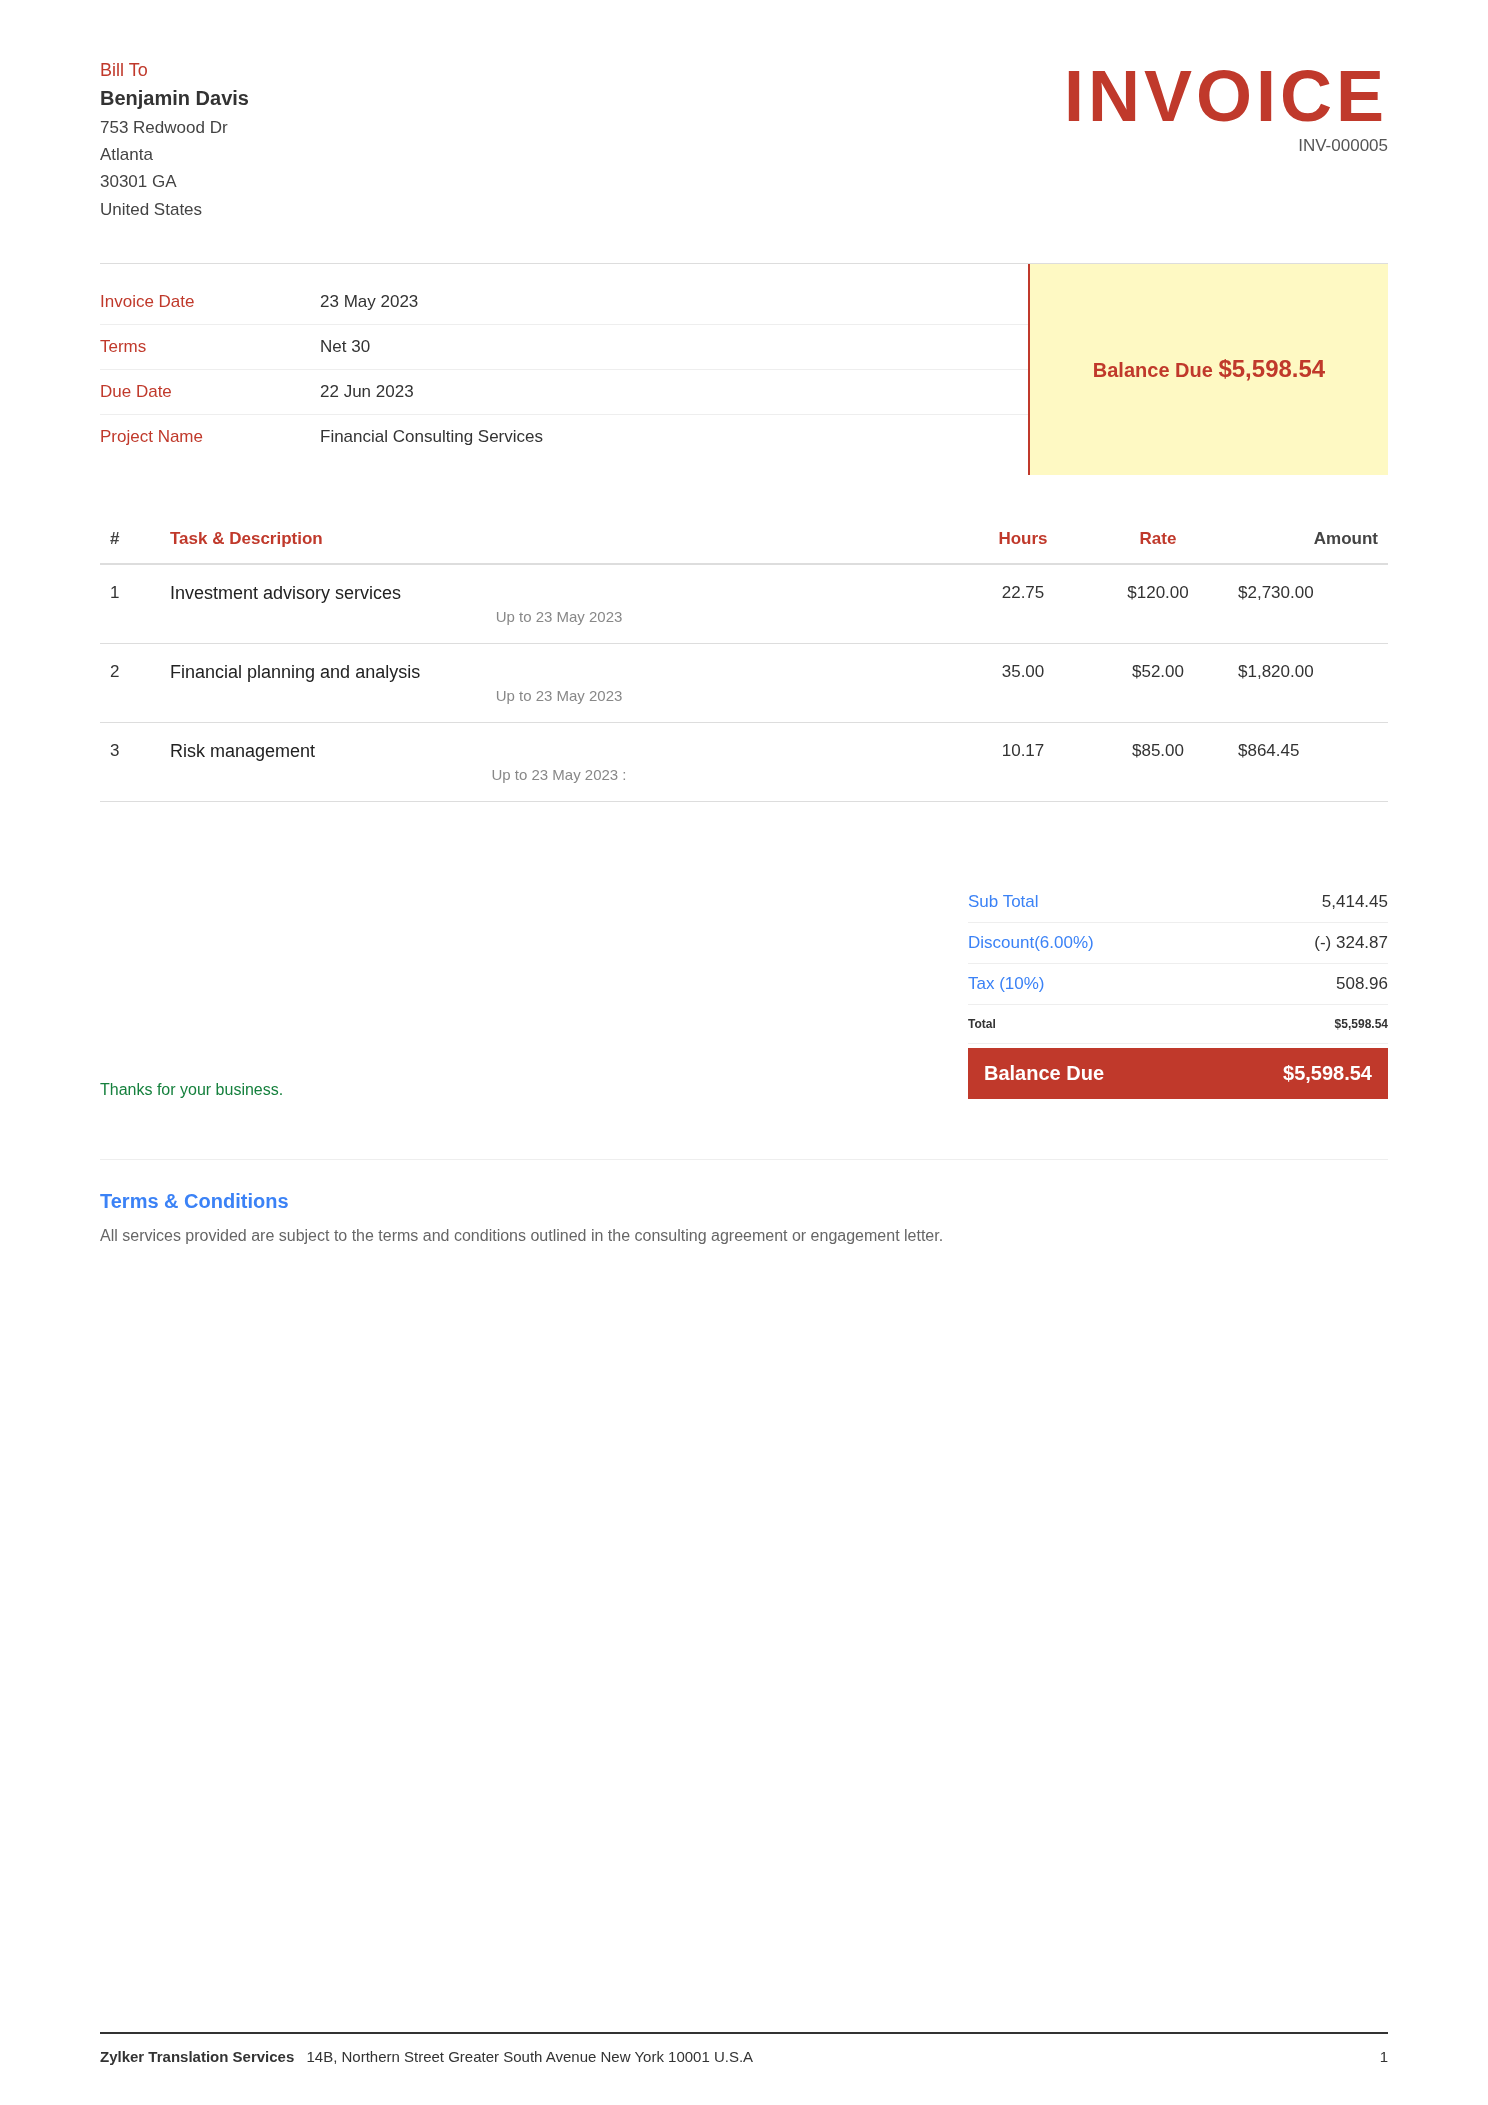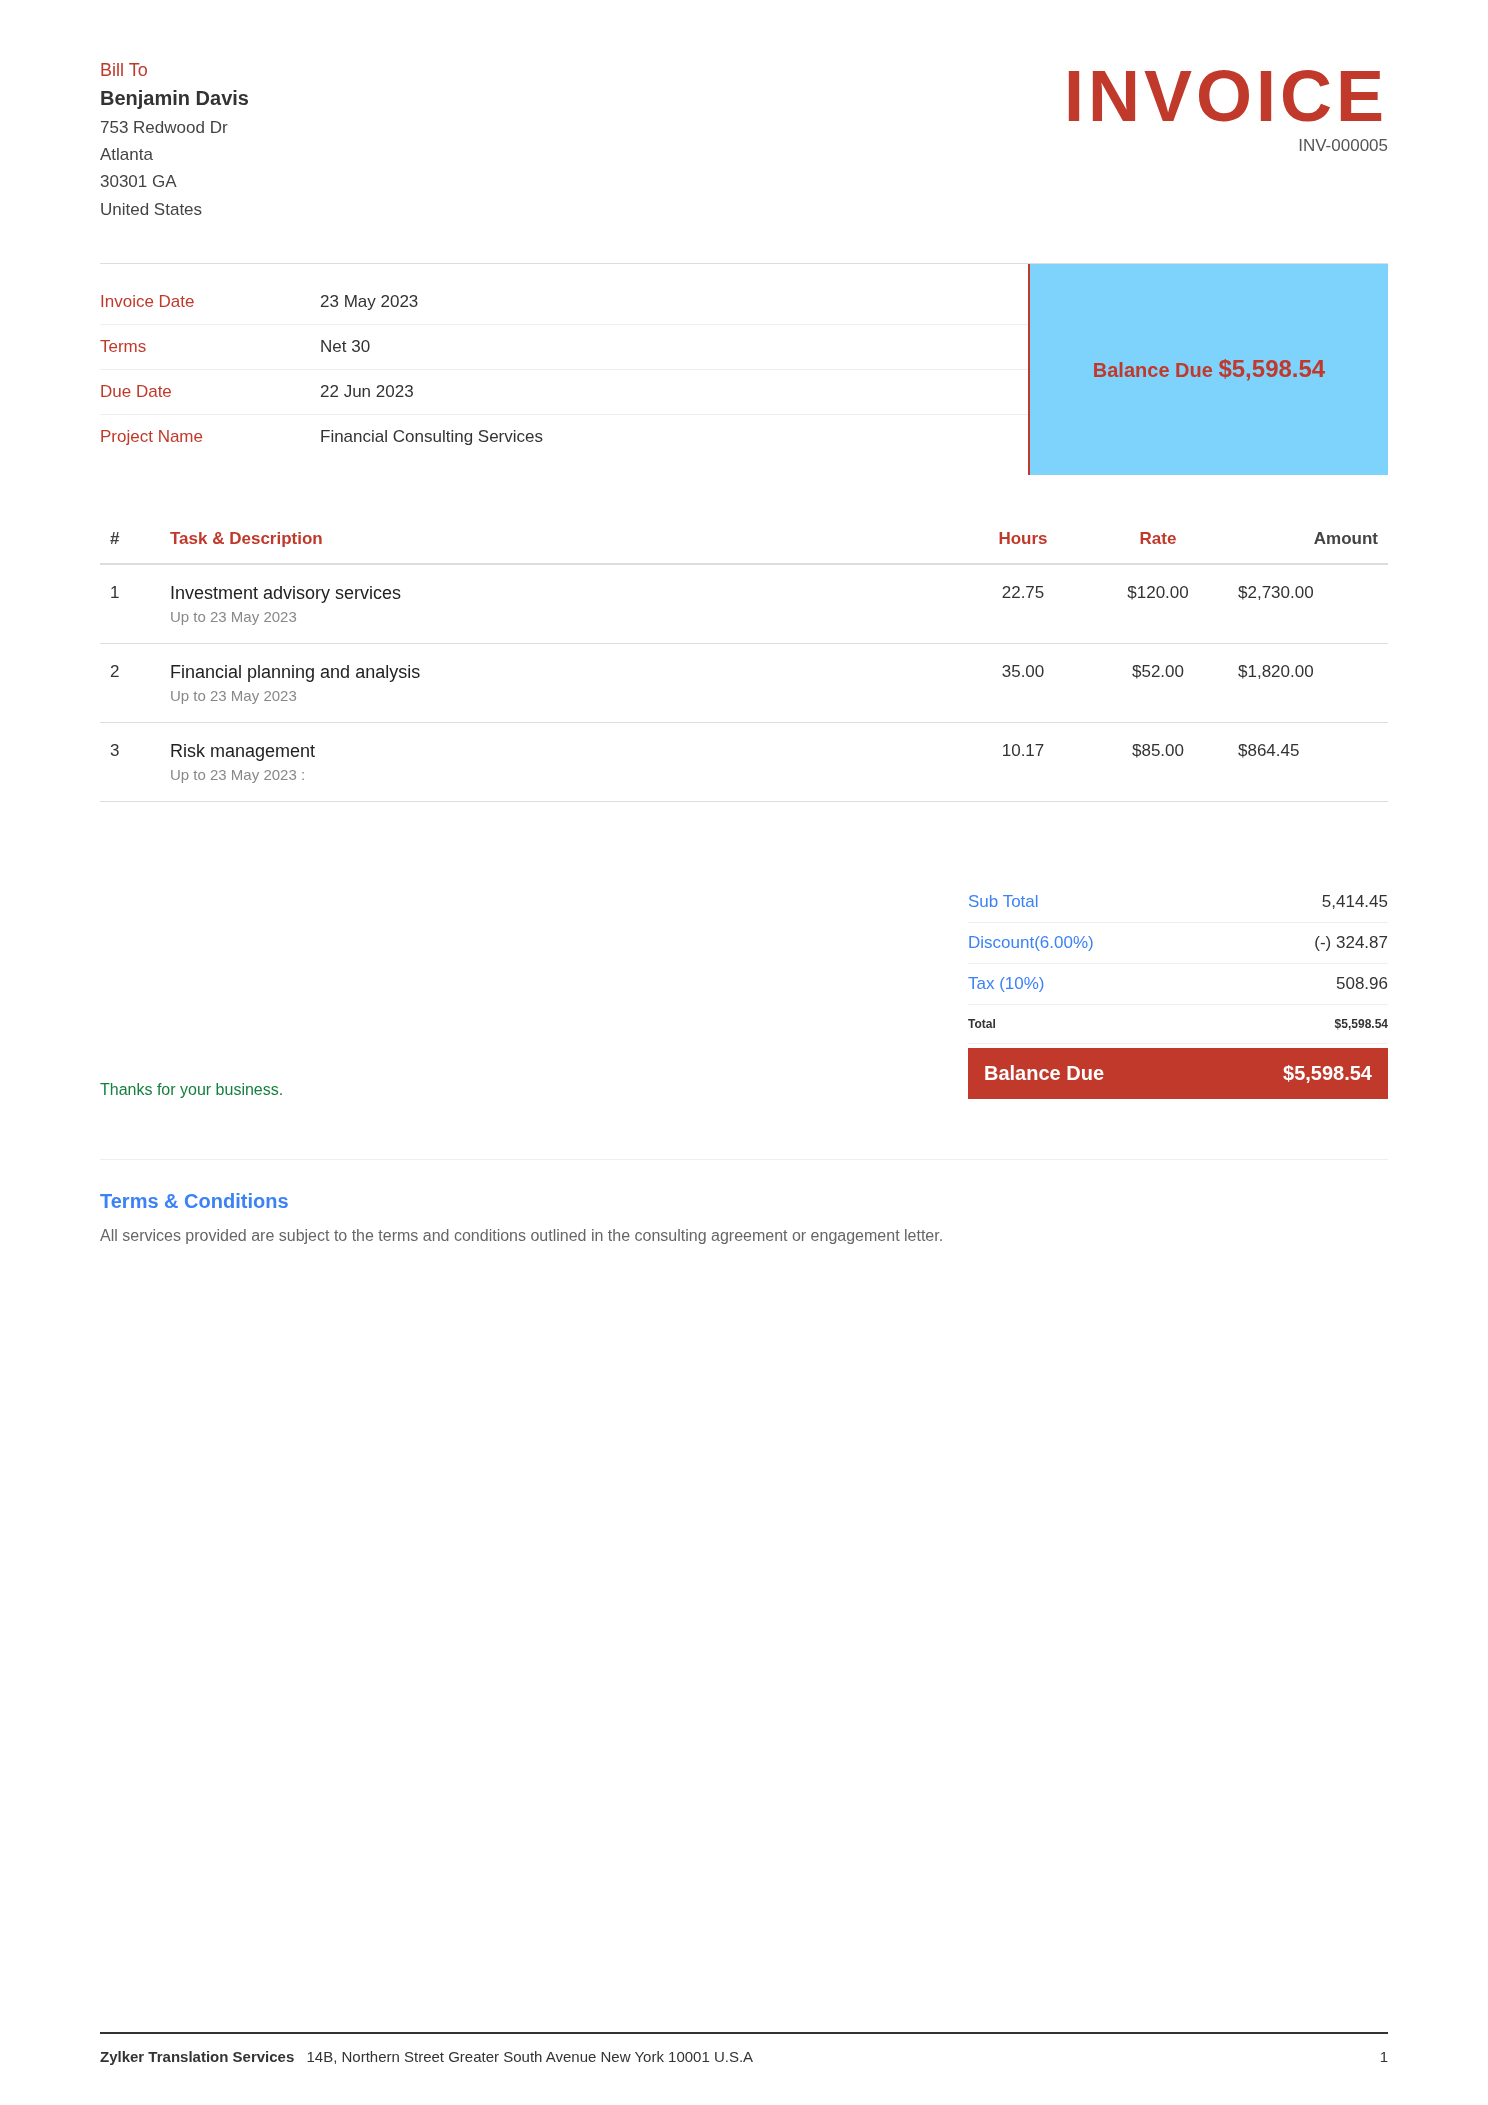--- a/index.html
+++ b/index.html
@@ -78,21 +78,21 @@
       font-size: 17px;
       width: 220px;
       font-weight: 500;
     }
     .info-value {
       font-size: 17px;
       color: #333;
     }
     .info-right {
       width: 360px;
-      background: #7dd3fc;
+      background: #fef9c3;
       border-left: 2px solid #c0392b;
       display: flex;
       align-items: center;
       justify-content: center;
       padding: 20px 30px;
     }
     .balance-due-box {
       text-align: center;
     }
     .balance-due-label {
@@ -127,21 +127,21 @@
     .items-table tbody tr {
       border-bottom: 1px solid #ddd;
     }
     .items-table td {
       padding: 18px 10px;
       font-size: 17px;
       vertical-align: top;
     }
     .td-num { color: #333; }
     .td-task-main { font-size: 18px; color: #222; font-weight: 500; }
-    .td-task-sub { font-size: 15px; color: #888; margin-top: 4px; }
+    .td-task-sub { font-size: 15px; color: #888; margin-top: 4px; text-align: center; }
     .td-hours { text-align: center; color: #333; }
     .td-rate { text-align: center; color: #333; }
     .td-amount { color: #333; font-weight: 500; }
     
     .bottom-section {
       display: flex;
       justify-content: space-between;
       align-items: flex-end;
       margin-top: 80px;
       margin-bottom: 60px;

